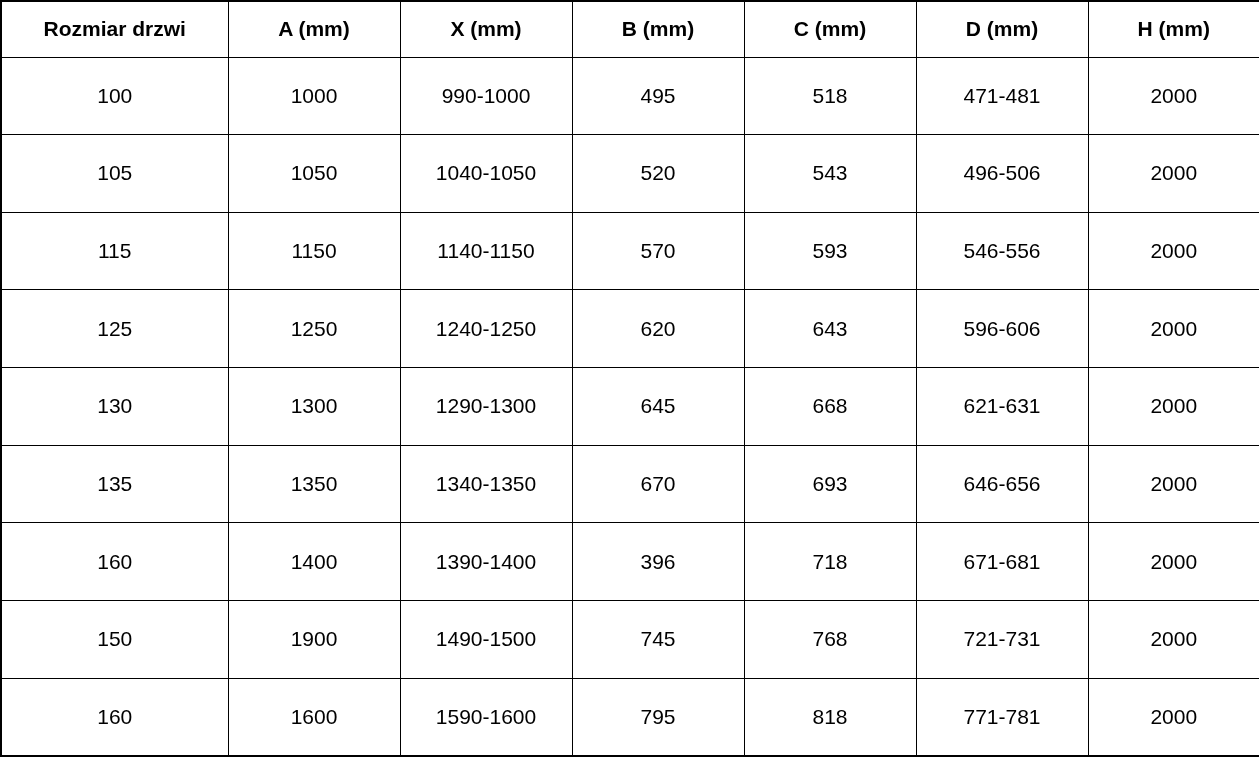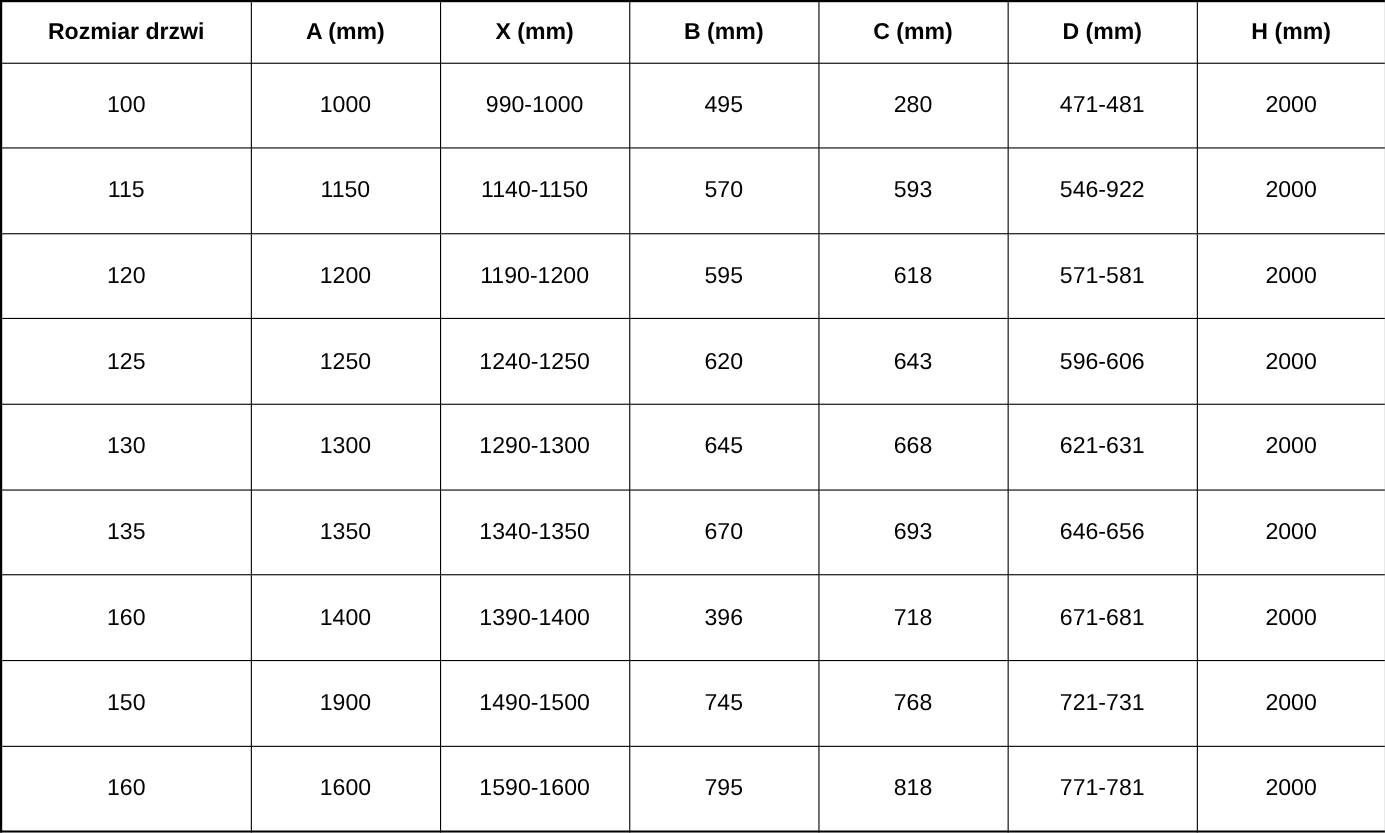--- a/index.html
+++ b/index.html
@@ -74,40 +74,40 @@
           <th>D (mm)</th>
           <th>H (mm)</th>
         </tr>
     </thead>
     <tbody>
         <tr>
           <td>100</td>
           <td>1000</td>
           <td>990-1000</td>
           <td>495</td>
-          <td>280</td>
+          <td>518</td>
           <td>471-481</td>
+          <td>2000</td>
+        </tr>
+        <tr>
+          <td>105</td>
+          <td>1050</td>
+          <td>1040-1050</td>
+          <td>520</td>
+          <td>543</td>
+          <td>496-506</td>
           <td>2000</td>
         </tr>
         <tr>
           <td>115</td>
           <td>1150</td>
           <td>1140-1150</td>
           <td>570</td>
           <td>593</td>
-          <td>546-922</td>
-          <td>2000</td>
-        </tr>
-        <tr>
-          <td>120</td>
-          <td>1200</td>
-          <td>1190-1200</td>
-          <td>595</td>
-          <td>618</td>
-          <td>571-581</td>
+          <td>546-556</td>
           <td>2000</td>
         </tr>
         <tr>
           <td>125</td>
           <td>1250</td>
           <td>1240-1250</td>
           <td>620</td>
           <td>643</td>
           <td>596-606</td>
           <td>2000</td>

